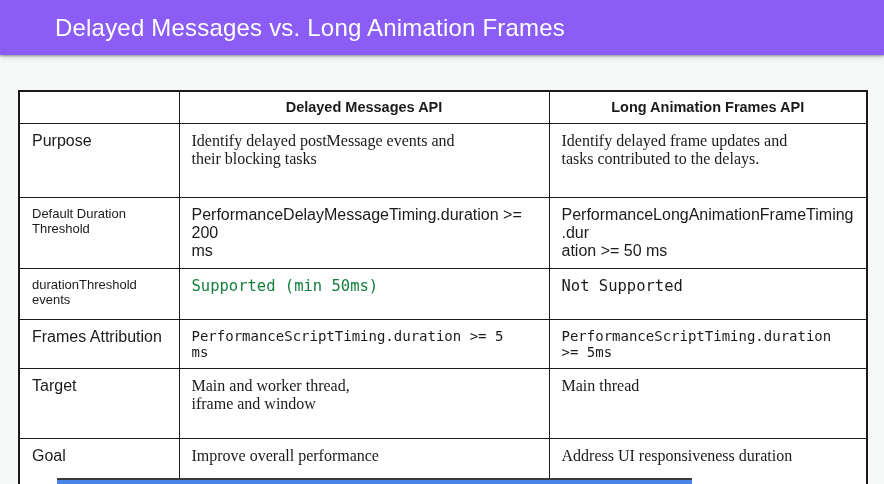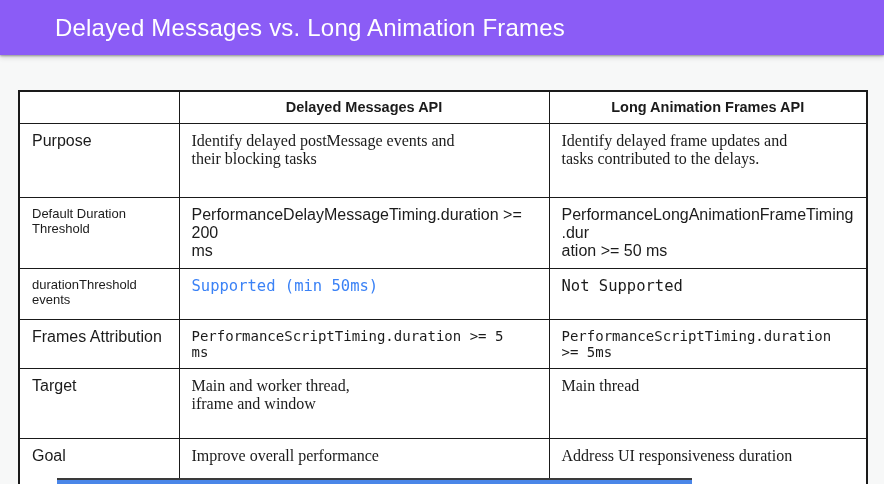--- a/index.html
+++ b/index.html
@@ -56,21 +56,21 @@
   tr.r-script  { height: 45px; }
   tr.r-target  { height: 70px; }
   tr.r-goal    { height: 53px; }
 
   .lbl-lg  { font-size: 16px; }
   .lbl-sm  { font-size: 13px; }
   .sans-lg { font-size: 16px; font-family: Liberation Serif, serif; }
   .sans-md { font-size: 16px; }
   .mono-lg { font-family: "DejaVu Sans Mono", "Liberation Mono", monospace; font-size: 15.5px; }
   .mono-md { font-family: "DejaVu Sans Mono", "Liberation Mono", monospace; font-size: 14px; }
-  .dim     { color: #3b82f6; }
+  .dim     { color: #15803d; }
 
   
   .bottom-bar {
     position: absolute; left: 57px; bottom: 0;
     width: 635px; height: 6px;
     background: #4a86e8;
     border-top: 2px solid #3a3a3a;
   }
 </style>
 </head>

